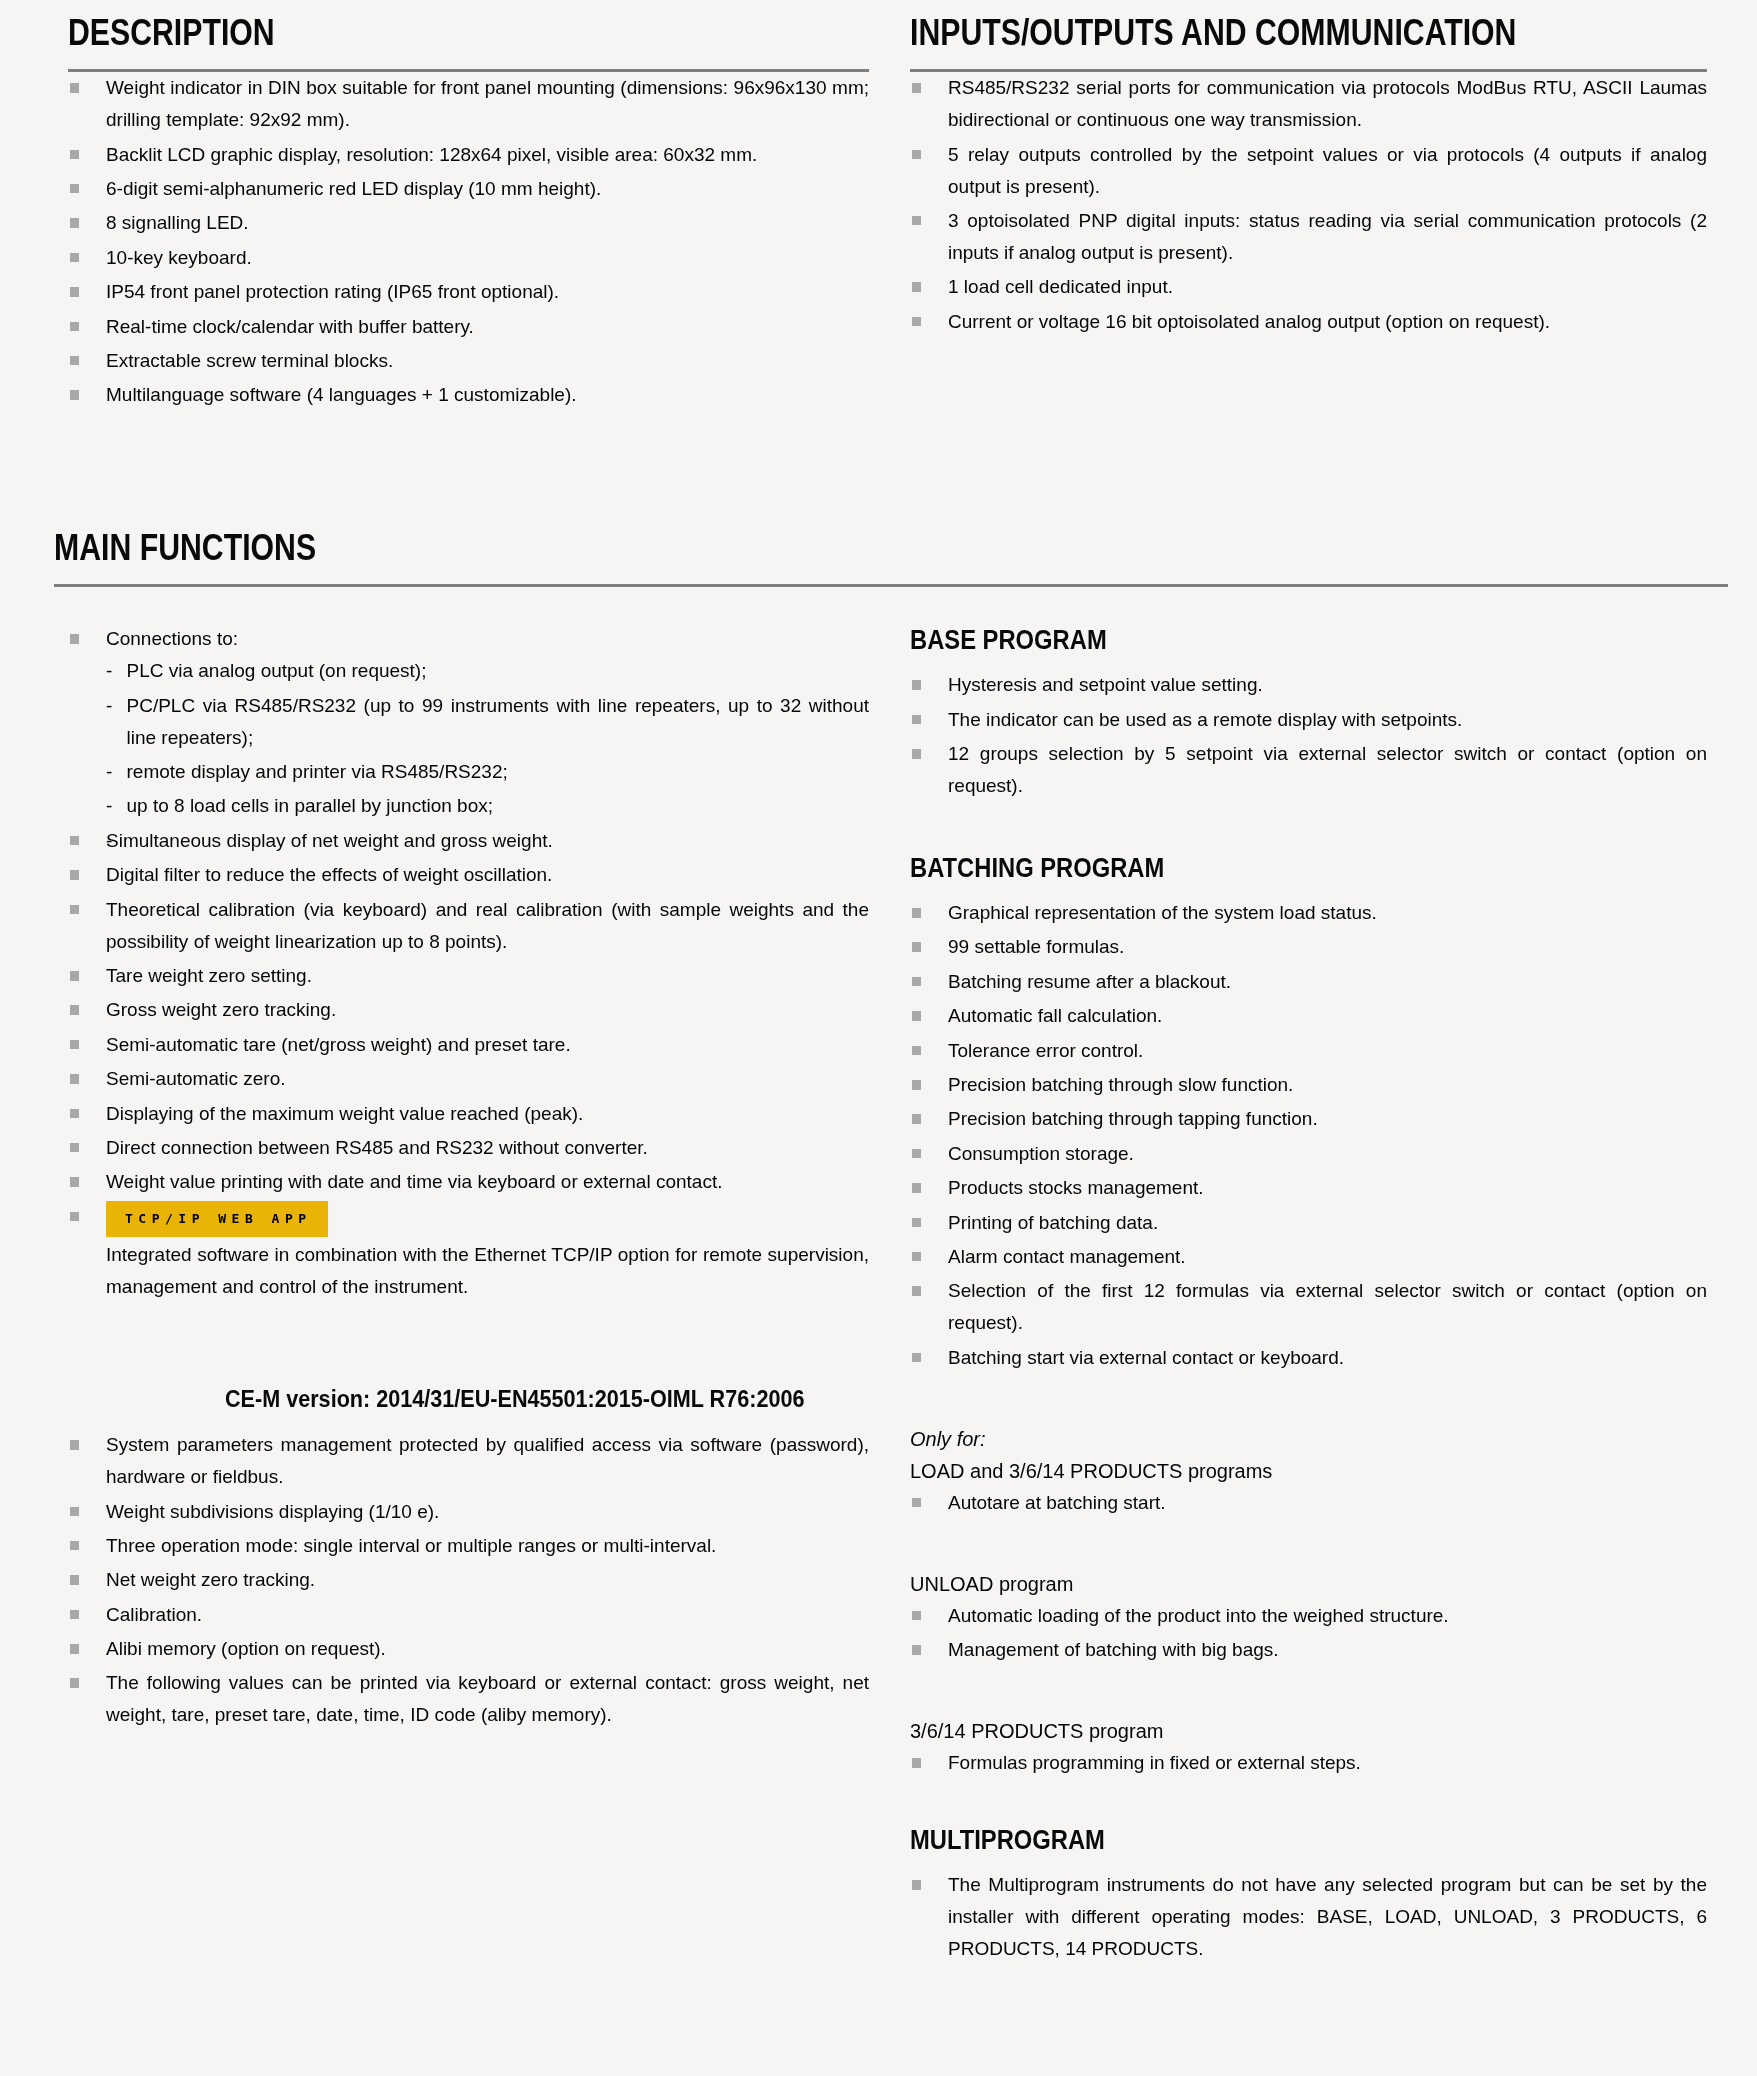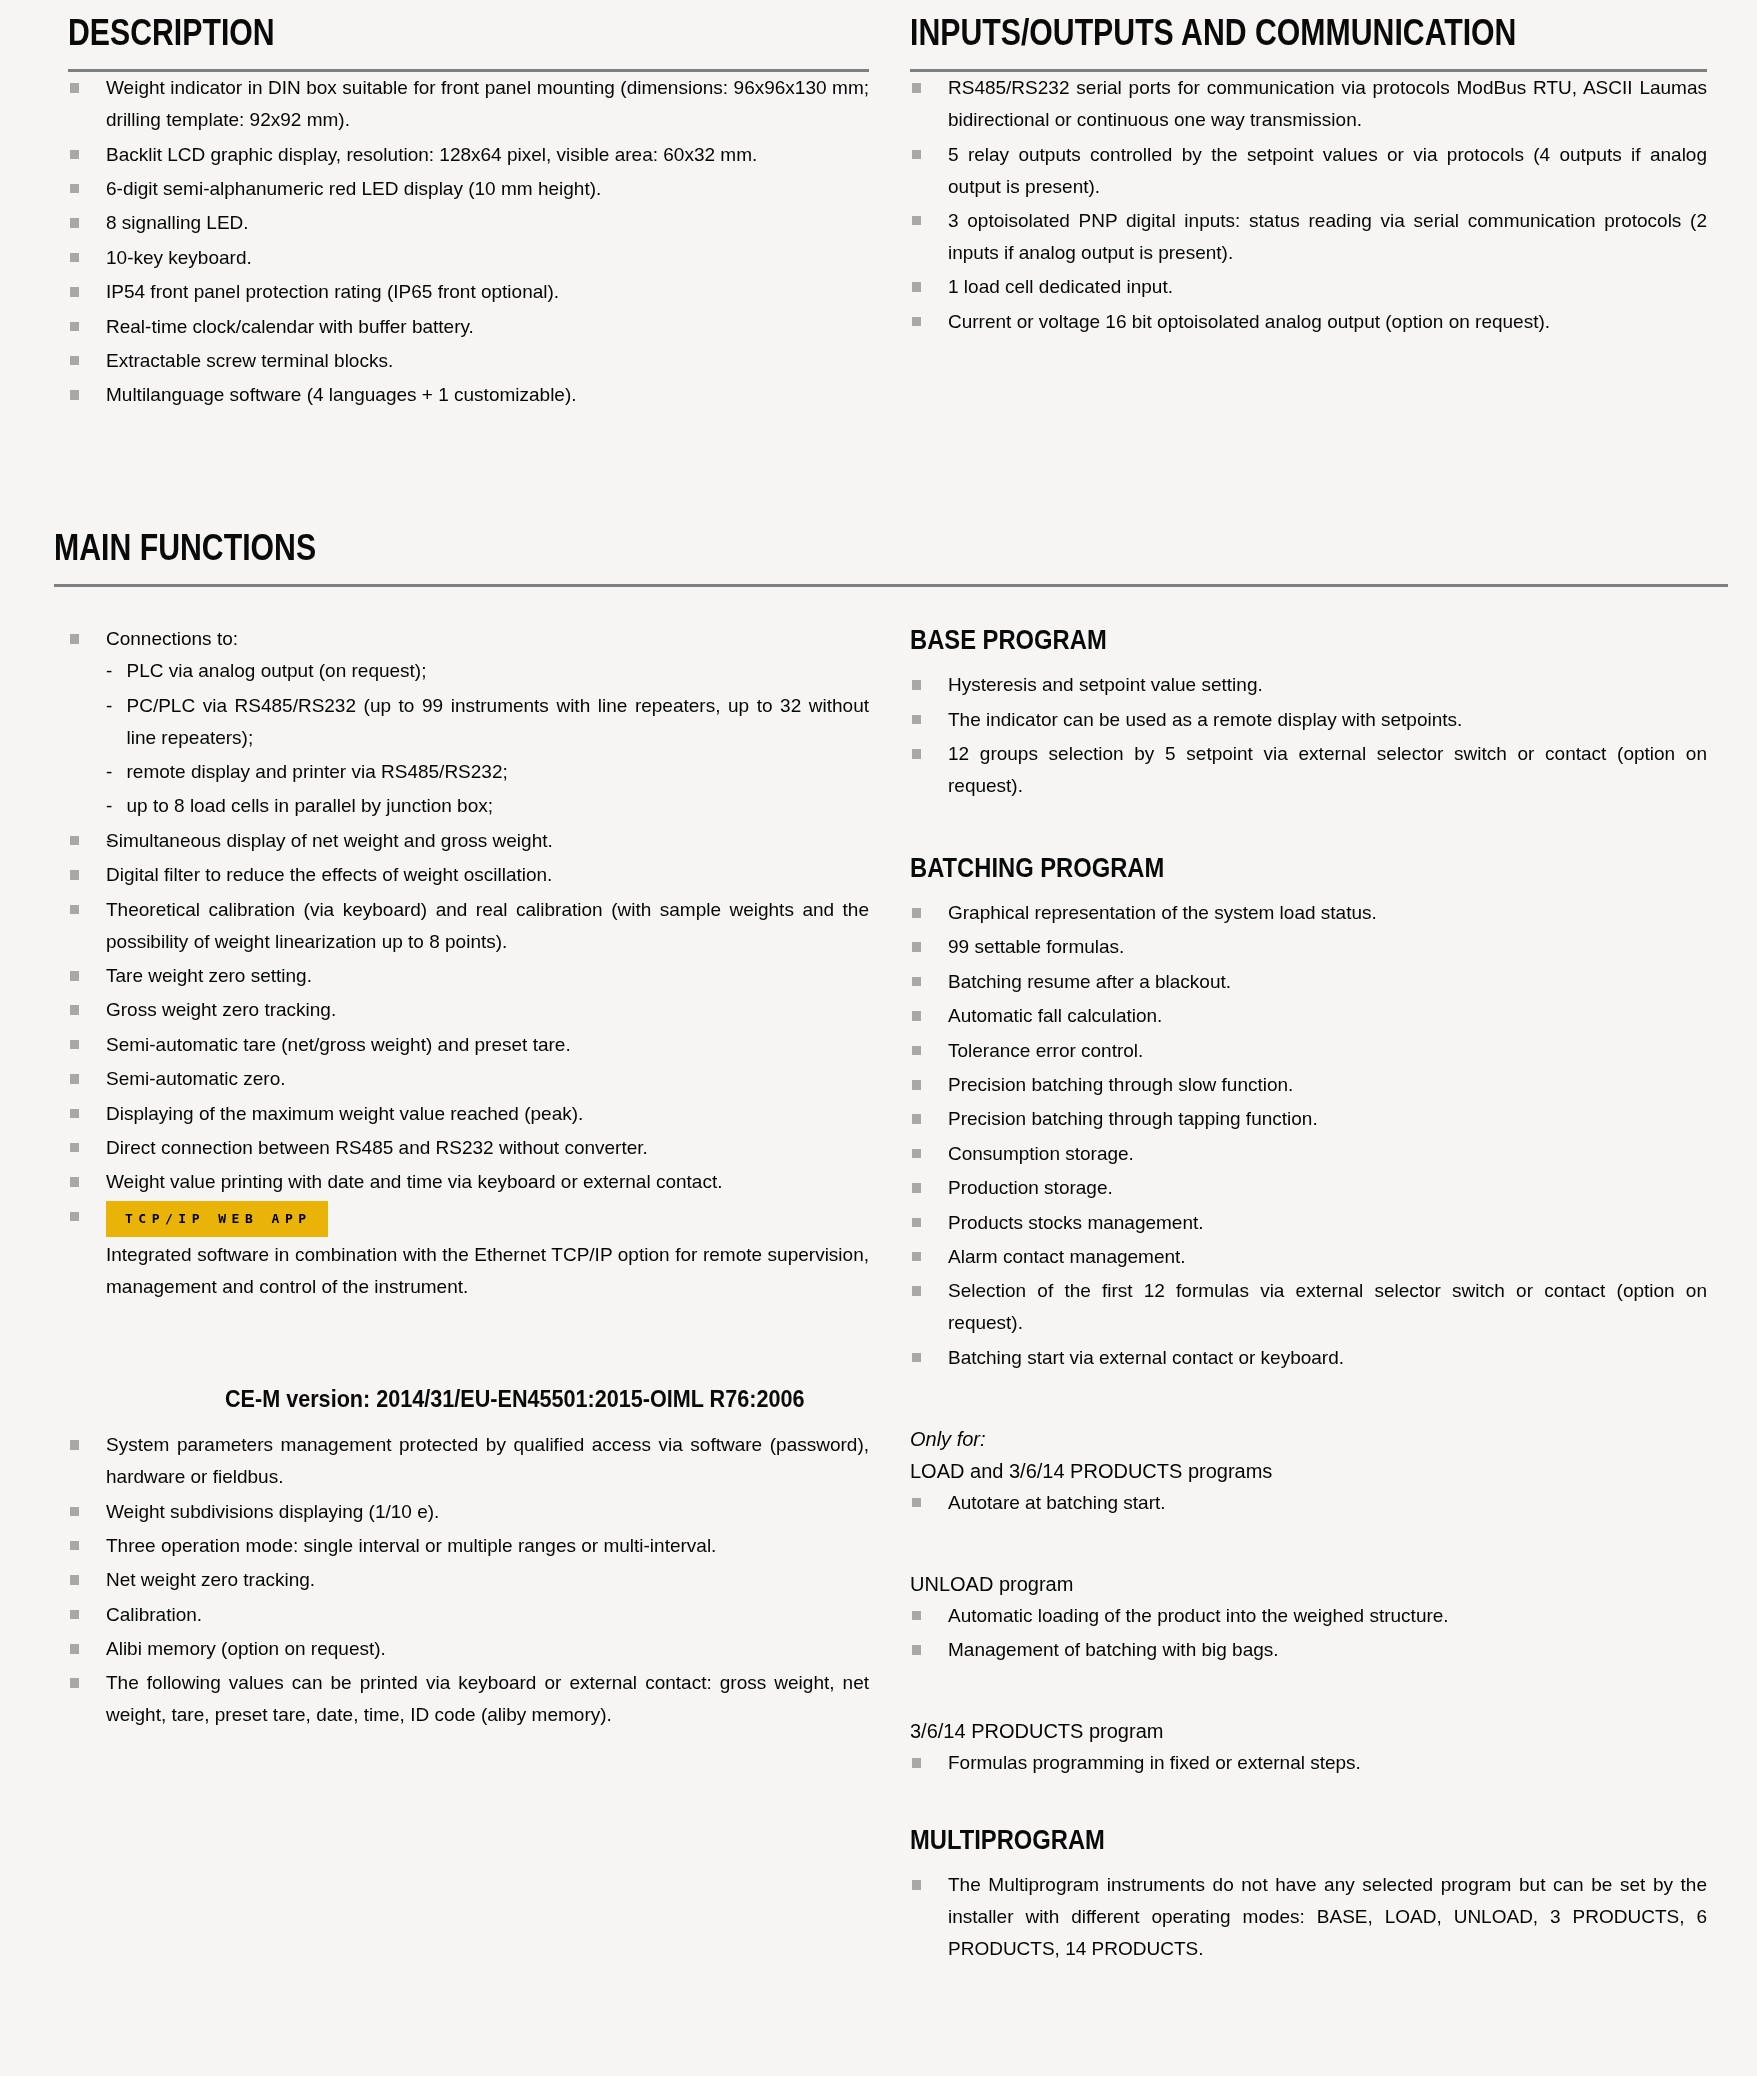--- a/index.html
+++ b/index.html
@@ -172,22 +172,22 @@
           <h2 class="prog"><span class="cond">BATCHING PROGRAM</span></h2>
           <ul class="blist">
             <li><span class="sq"></span><span>Graphical representation of the system load status.</span></li>
             <li><span class="sq"></span><span>99 settable formulas.</span></li>
             <li><span class="sq"></span><span>Batching resume after a blackout.</span></li>
             <li><span class="sq"></span><span>Automatic fall calculation.</span></li>
             <li><span class="sq"></span><span>Tolerance error control.</span></li>
             <li><span class="sq"></span><span>Precision batching through slow function.</span></li>
             <li><span class="sq"></span><span>Precision batching through tapping function.</span></li>
             <li><span class="sq"></span><span>Consumption storage.</span></li>
-            <li><span class="sq"></span><span>Production storage.</span></li>
             <li><span class="sq"></span><span>Products stocks management.</span></li>
+            <li><span class="sq"></span><span>Printing of batching data.</span></li>
             <li><span class="sq"></span><span>Alarm contact management.</span></li>
             <li><span class="sq"></span><span>Selection of the first 12 formulas via external selector switch or contact (option on request).</span></li>
             <li><span class="sq"></span><span>Batching start via external contact or keyboard.</span></li>
           </ul>
         </div>
 
         <div class="gap-prog">
           <p class="plainhead italic">Only for:</p>
           <p class="plainhead">LOAD and 3/6/14 PRODUCTS programs</p>
           <ul class="blist">

